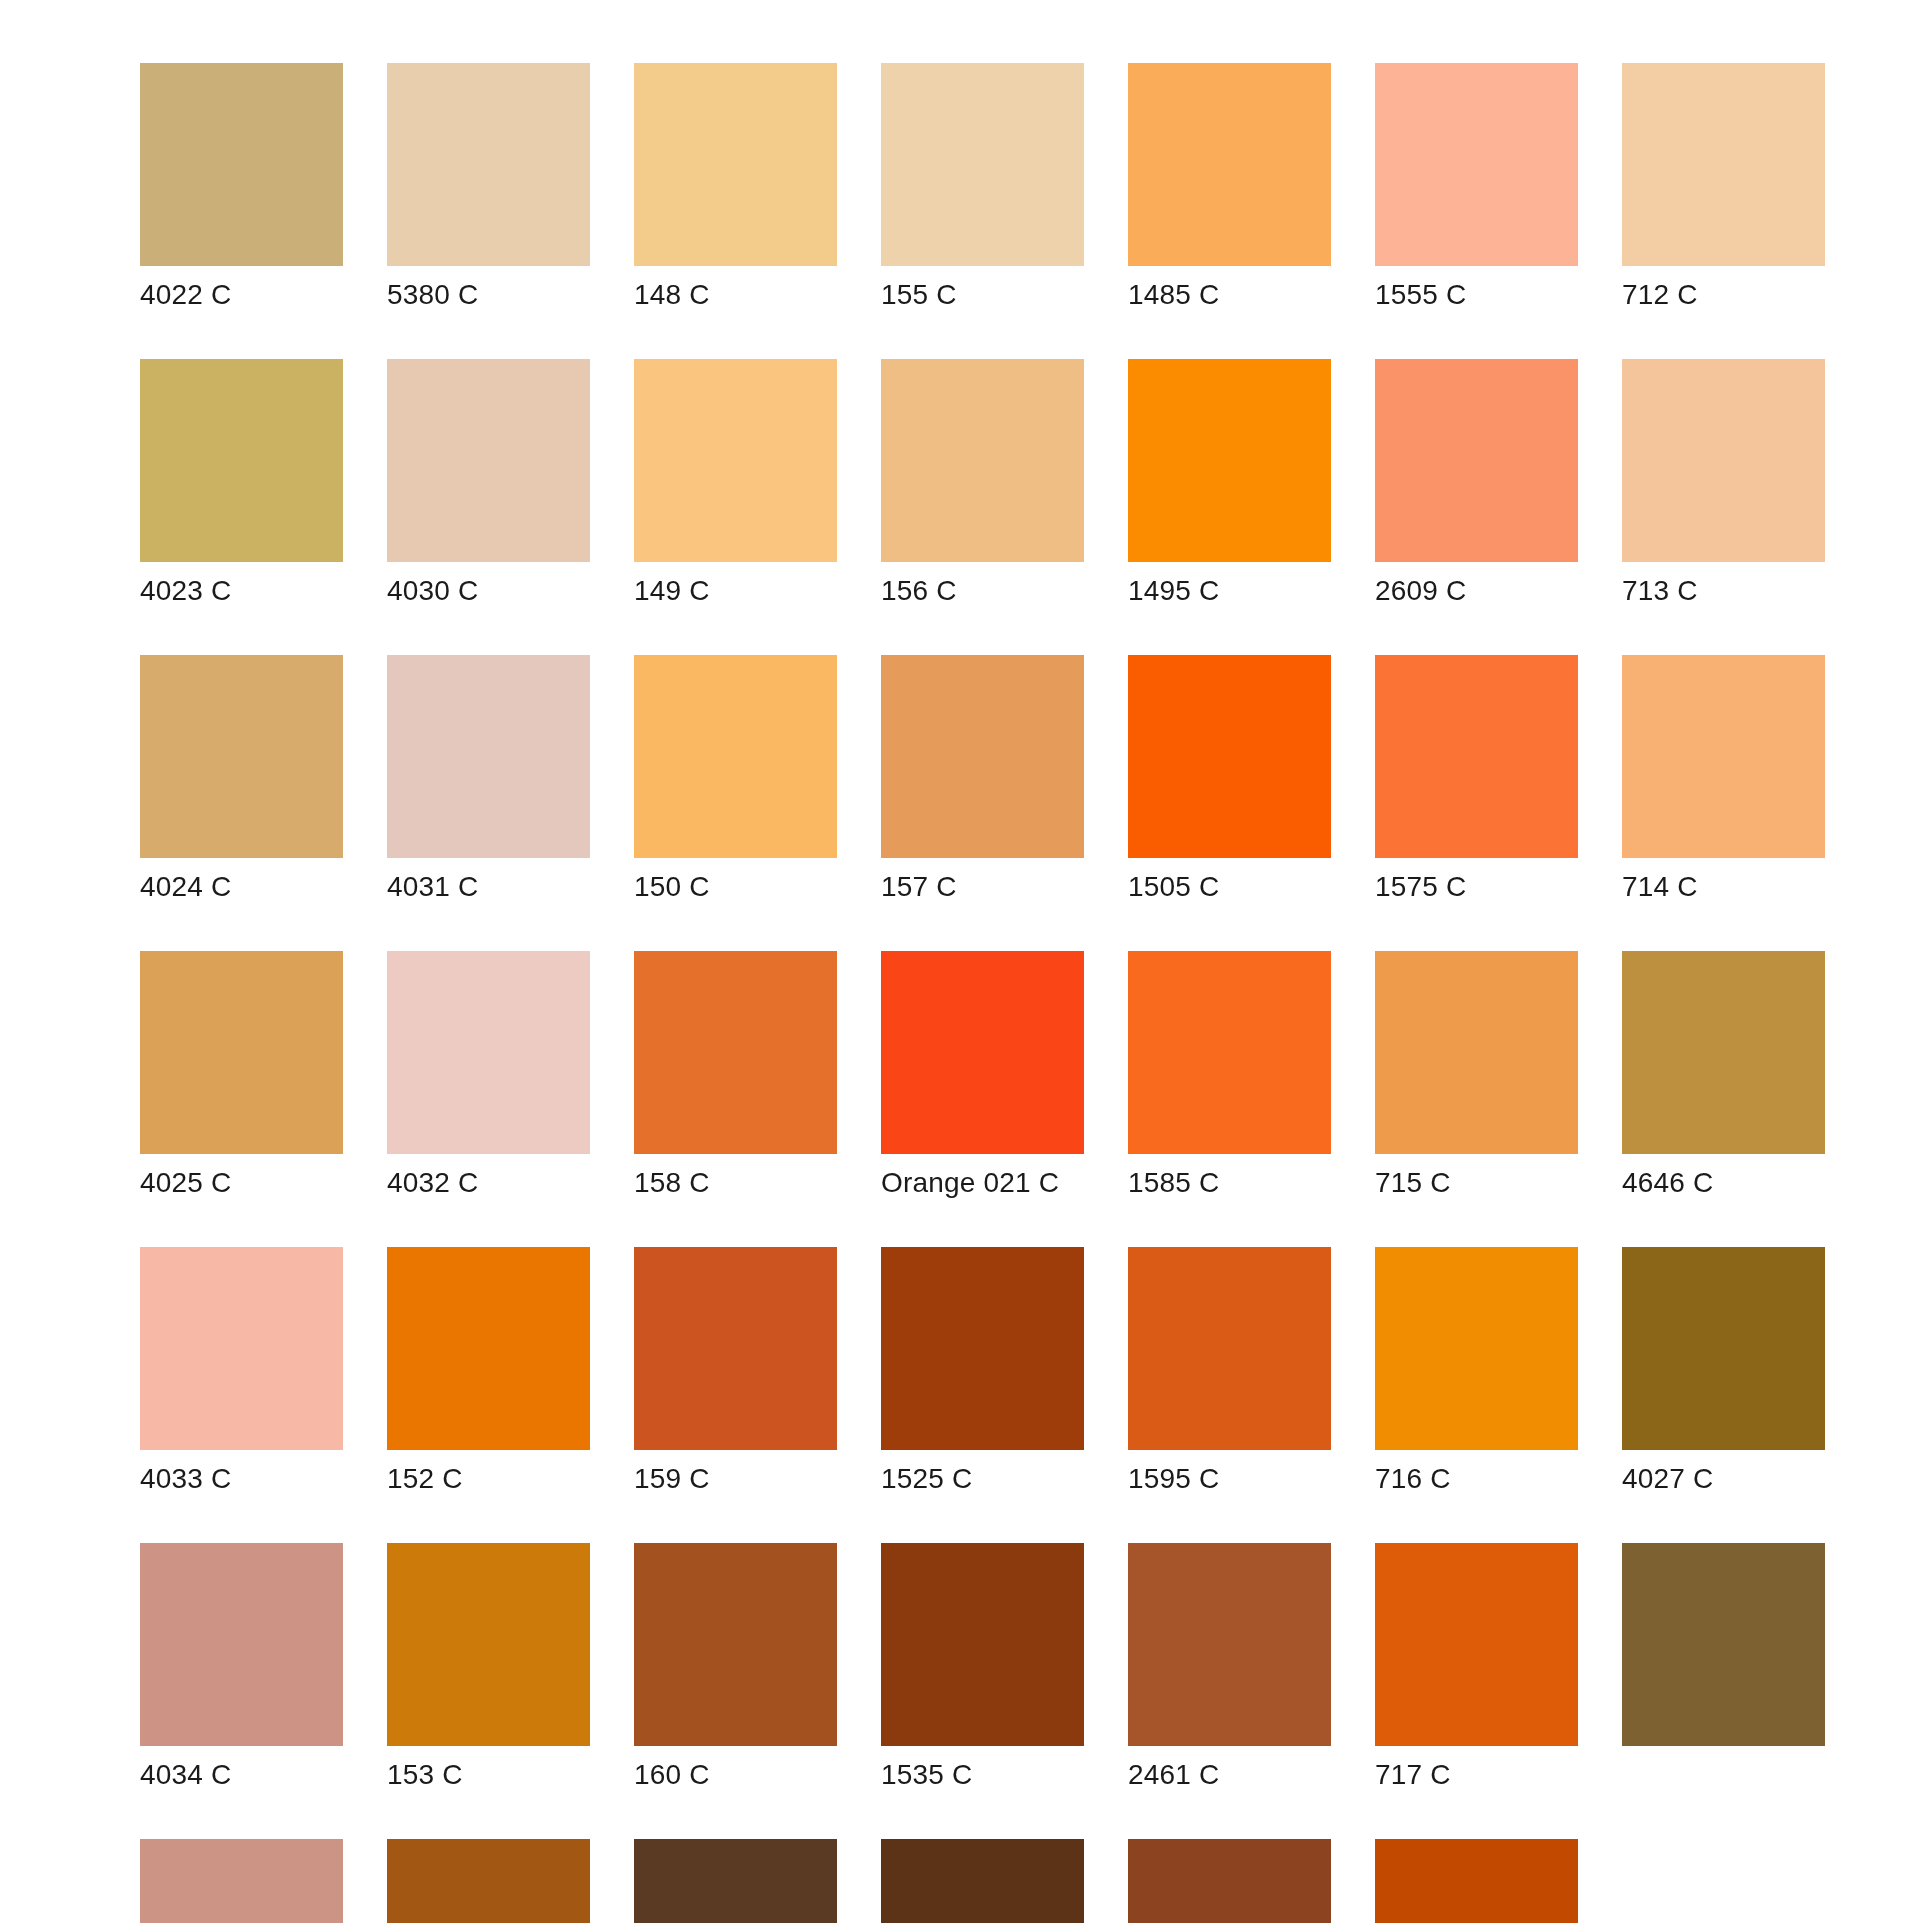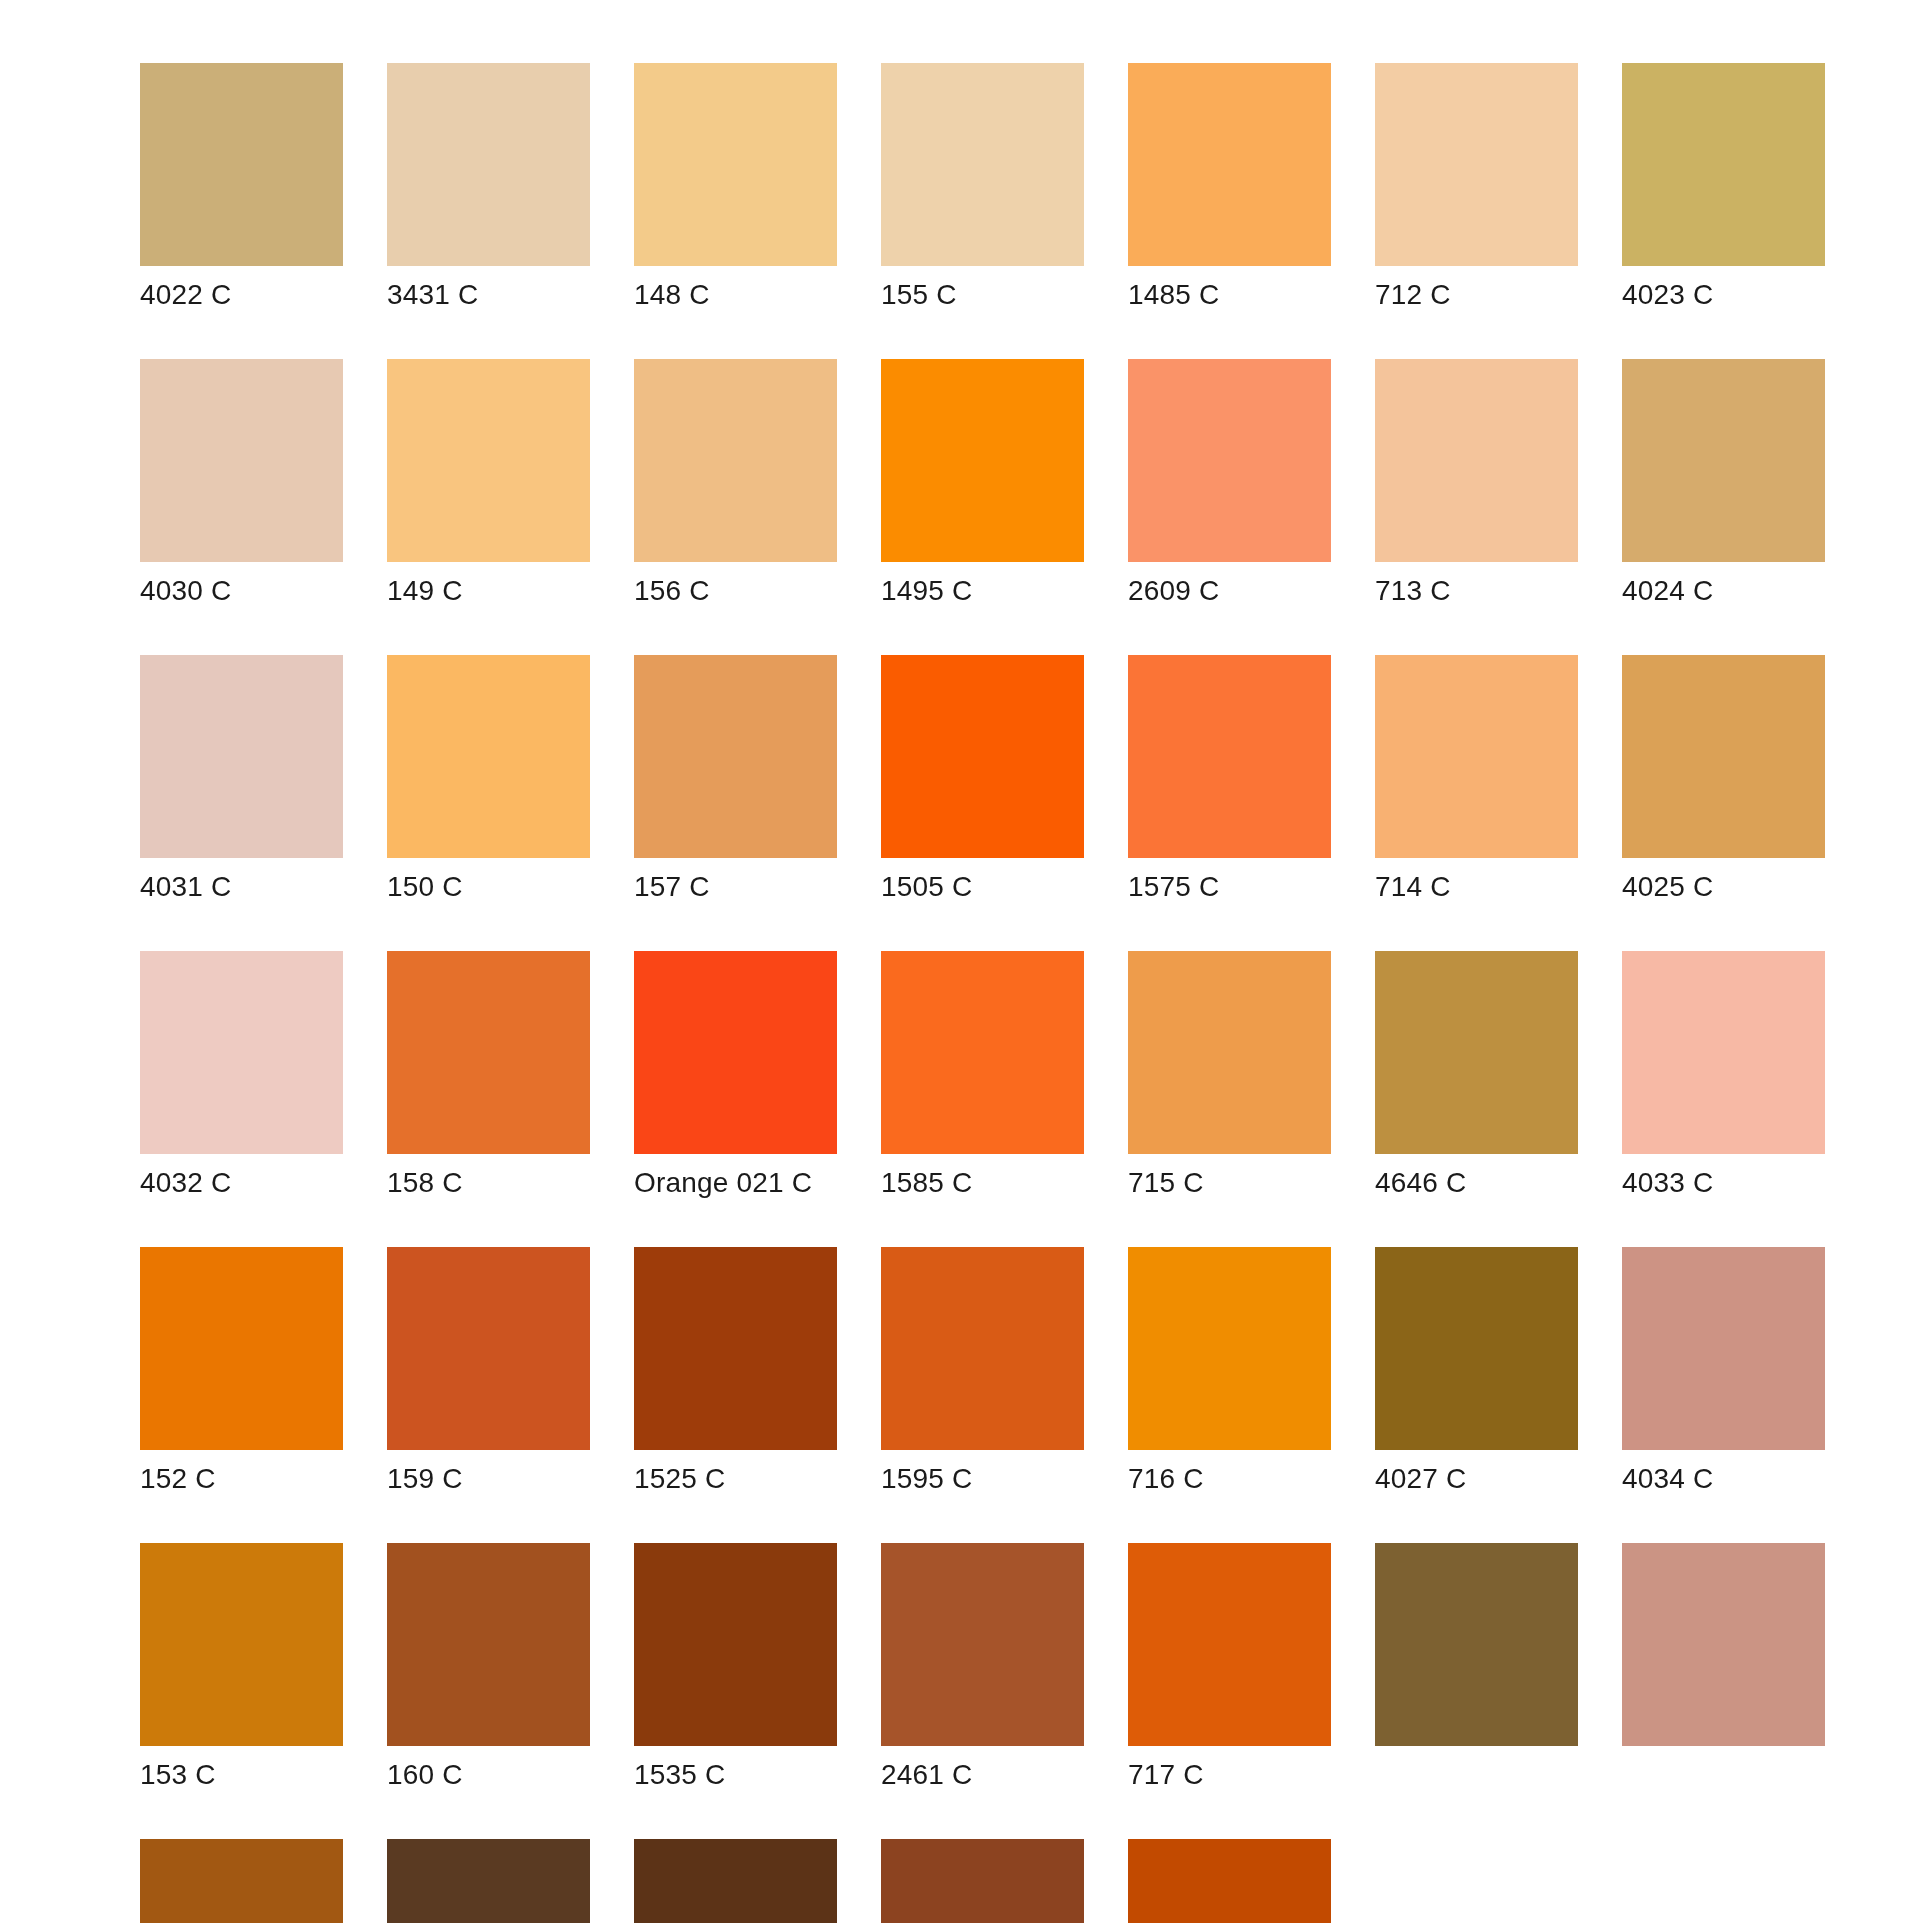--- a/index.html
+++ b/index.html
@@ -46,33 +46,37 @@
 </head>
 <body style="background-color: rgb(255, 255, 255);">
 
 <div id="swatch-grid">
     <div class="swatch-cell">
       <div class="swatch-chip" style="background-color: rgb(203, 175, 120);"></div>
       <span class="swatch-label">4022 C</span>
     </div>
     <div class="swatch-cell">
       <div class="swatch-chip" style="background-color: rgb(232, 206, 173);"></div>
-      <span class="swatch-label">3431 C</span>
+      <span class="swatch-label">5380 C</span>
     </div>
     <div class="swatch-cell">
       <div class="swatch-chip" style="background-color: rgb(243, 203, 138);"></div>
       <span class="swatch-label">148 C</span>
     </div>
     <div class="swatch-cell">
       <div class="swatch-chip" style="background-color: rgb(238, 210, 171);"></div>
       <span class="swatch-label">155 C</span>
     </div>
     <div class="swatch-cell">
       <div class="swatch-chip" style="background-color: rgb(250, 172, 88);"></div>
       <span class="swatch-label">1485 C</span>
+    </div>
+    <div class="swatch-cell">
+      <div class="swatch-chip" style="background-color: rgb(252, 179, 150);"></div>
+      <span class="swatch-label">1555 C</span>
     </div>
     <div class="swatch-cell">
       <div class="swatch-chip" style="background-color: rgb(243, 205, 164);"></div>
       <span class="swatch-label">712 C</span>
     </div>
     <div class="swatch-cell">
       <div class="swatch-chip" style="background-color: rgb(203, 178, 99);"></div>
       <span class="swatch-label">4023 C</span>
     </div>
     <div class="swatch-cell">

